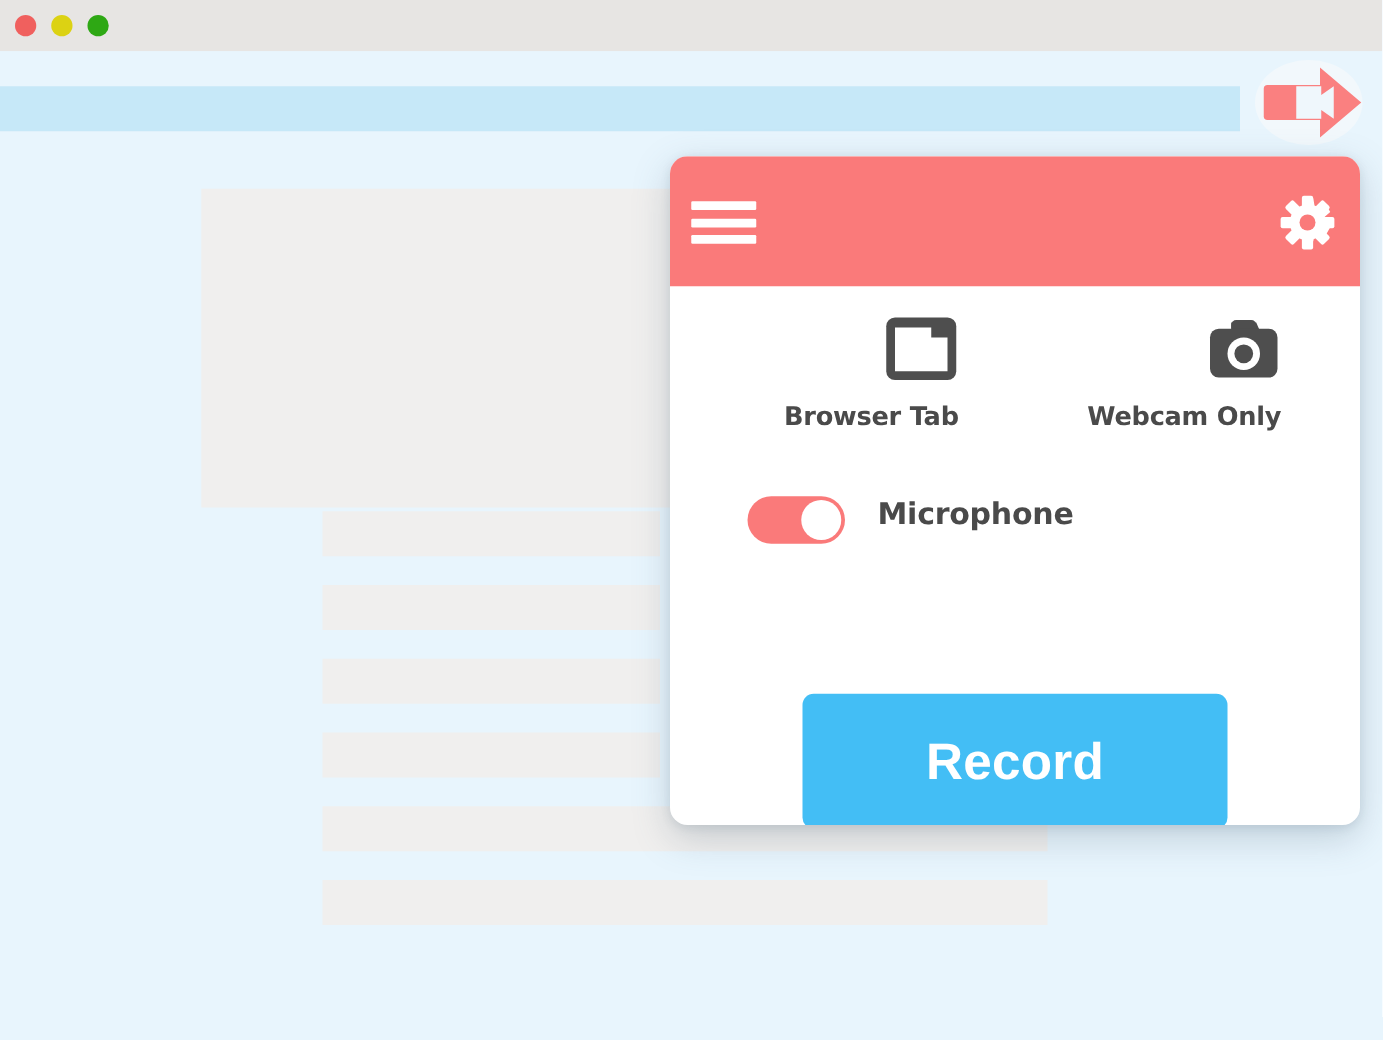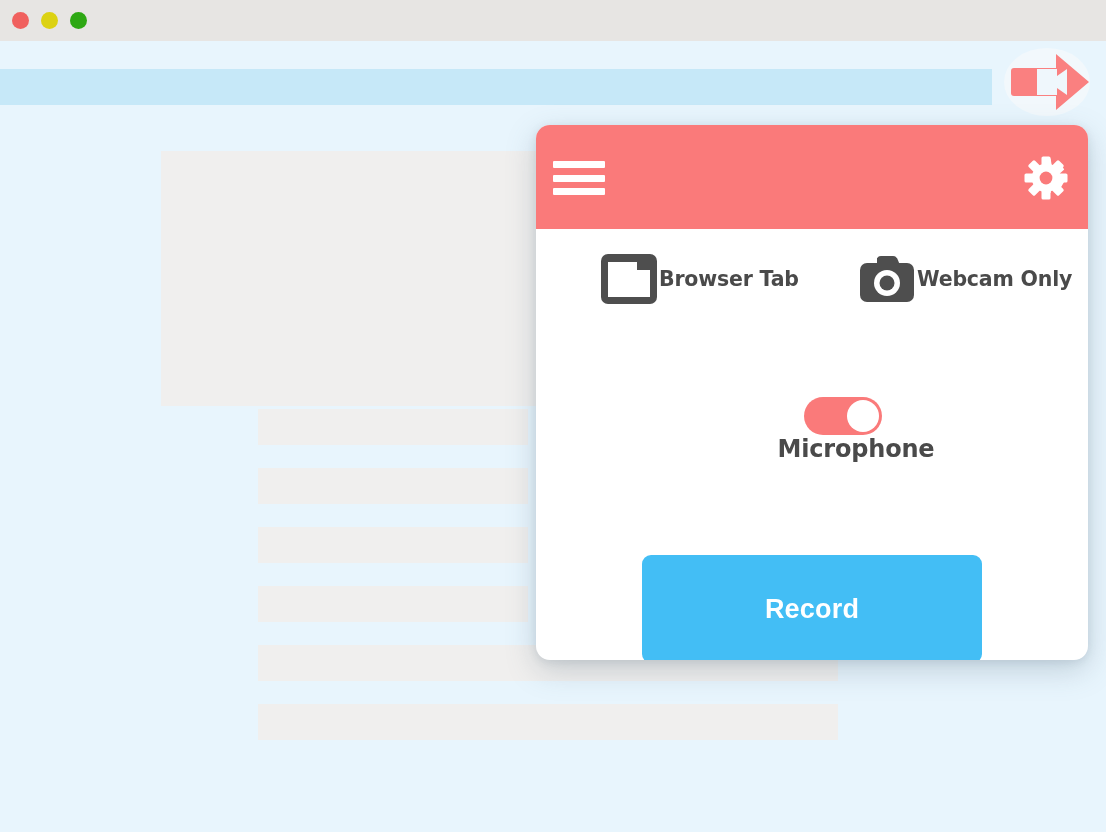--- a/index.html
+++ b/index.html
@@ -150,22 +150,22 @@
     left: 0; top: 104px;
     width: 552px;
     display: flex;
     justify-content: space-around;
     align-items: flex-start;
     padding: 24px 18px 0 18px;
   }
   .mode {
     width: 168px;
     display: flex;
-    flex-direction: row;
-    align-items: flex-start;
+    flex-direction: column;
+    align-items: flex-end;
     cursor: pointer;
   }
   .mode-icon {
     height: 54px;
     display: flex;
     align-items: center;
     justify-content: center;
   }
   .mode-label {
     margin-top: 14px;
@@ -179,23 +179,22 @@
 
   
   .toggles {
     position: absolute;
     left: 0; top: 272px;
     width: 552px;
     padding-left: 62px;
   }
   .toggle-row {
     display: flex;
-    align-items: center;
+    align-items: flex-start;
     height: 64px;
-    flex-direction: column;
   }
   .switch {
     position: relative;
     width: 78px;
     height: 38px;
     border-radius: 19px;
     background: #D8D8D8;
     cursor: pointer;
     flex: none;
   }
@@ -227,21 +226,21 @@
     justify-content: center;
   }
   .record-btn {
     width: 340px;
     height: 108px;
     background: #43BEF5;
     border: none;
     border-radius: 9px;
     color: #ffffff;
     font-family: "Liberation Sans", sans-serif;
-    font-size: 27px;
+    font-size: 41px;
     font-weight: bold;
     cursor: pointer;
     letter-spacing: 0.2px;
   }
 </style>
 </head>
 <body>
 
 <div id="screen">
 

